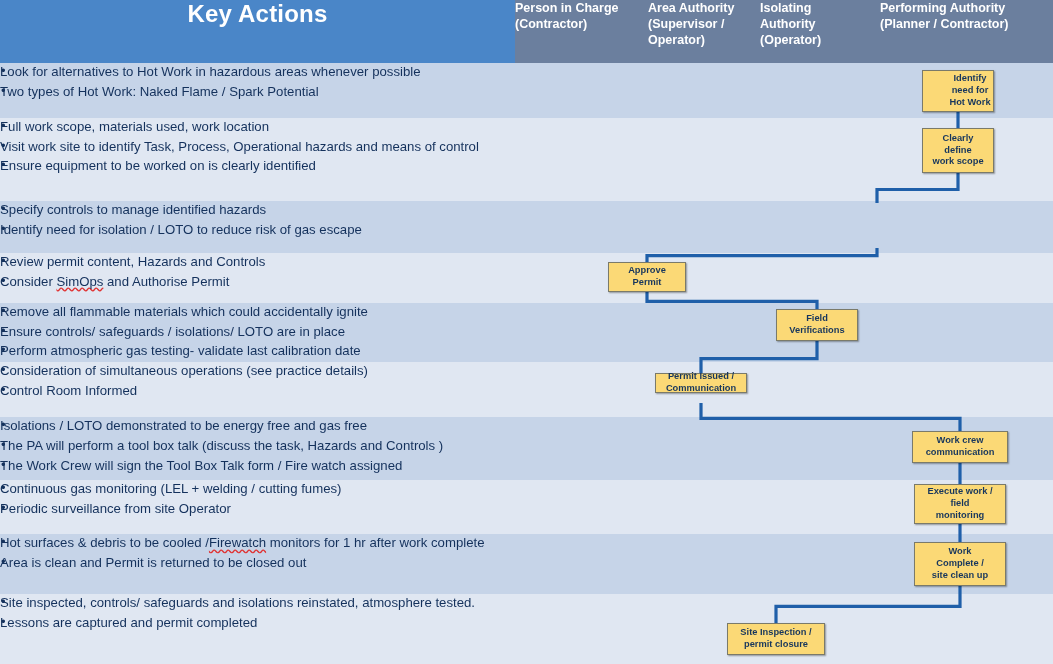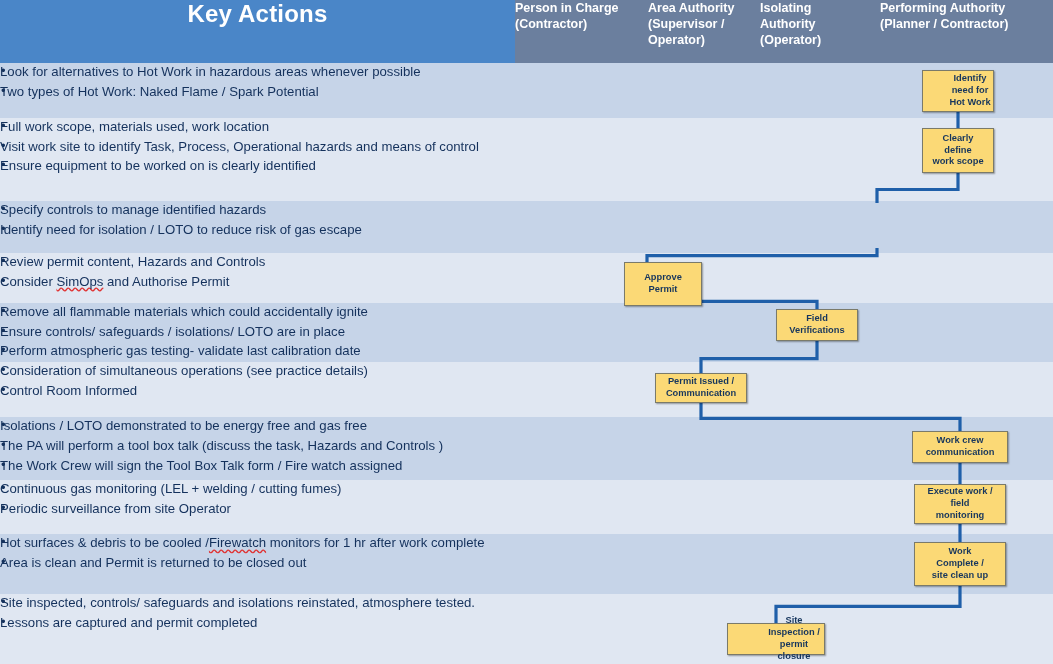--- a/index.html
+++ b/index.html
@@ -286,31 +286,31 @@
           <div>Identify</div>
           <div>need for</div>
           <div>Hot Work</div>
         </span>
       </div><div class="node" style="left: 922px; top: 128px; width: 72px; height: 45px;">
         <span>
           <div>Clearly</div>
           <div>define</div>
           <div>work scope</div>
         </span>
-      </div><div class="node" style="left: 608px; top: 262px; width: 78px; height: 44px; margin-left: 16px;">
+      </div><div class="node" style="left: 608px; top: 262px; width: 78px; height: 30px;">
         <span>
           <div>Approve</div>
           <div>Permit</div>
         </span>
       </div><div class="node" style="left: 776px; top: 309px; width: 82px; height: 32px;">
         <span>
           <div>Field</div>
           <div>Verifications</div>
         </span>
-      </div><div class="node" style="left: 655px; top: 373px; width: 92px; height: 30px;">
+      </div><div class="node" style="left: 655px; top: 373px; width: 92px; height: 20px;">
         <span>
           <div>Permit Issued /</div>
           <div>Communication</div>
         </span>
       </div><div class="node" style="left: 912px; top: 431px; width: 96px; height: 32px;">
         <span>
           <div>Work crew</div>
           <div>communication</div>
         </span>
       </div><div class="node" style="left: 914px; top: 484px; width: 92px; height: 40px;">
@@ -318,20 +318,20 @@
           <div>Execute work /</div>
           <div>field</div>
           <div>monitoring</div>
         </span>
       </div><div class="node" style="left: 914px; top: 542px; width: 92px; height: 44px;">
         <span>
           <div>Work</div>
           <div>Complete /</div>
           <div>site clean up</div>
         </span>
-      </div><div class="node" style="left: 727px; top: 623px; width: 98px; height: 32px; padding-left: 36px;">
+      </div><div class="node" style="left: 727px; top: 623px; width: 98px; height: 32px;">
         <span>
           <div>Site Inspection /</div>
           <div>permit closure</div>
         </span>
       </div></div>
 
 </div>
 
 </body></html>

